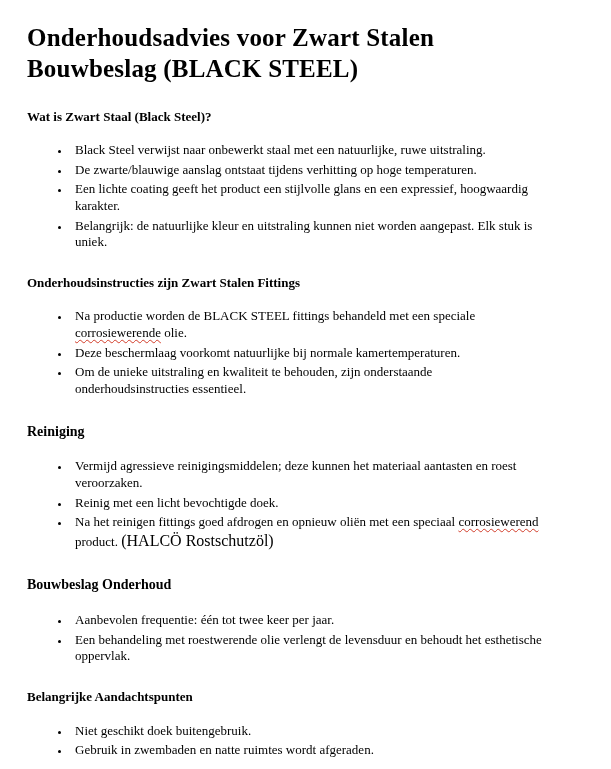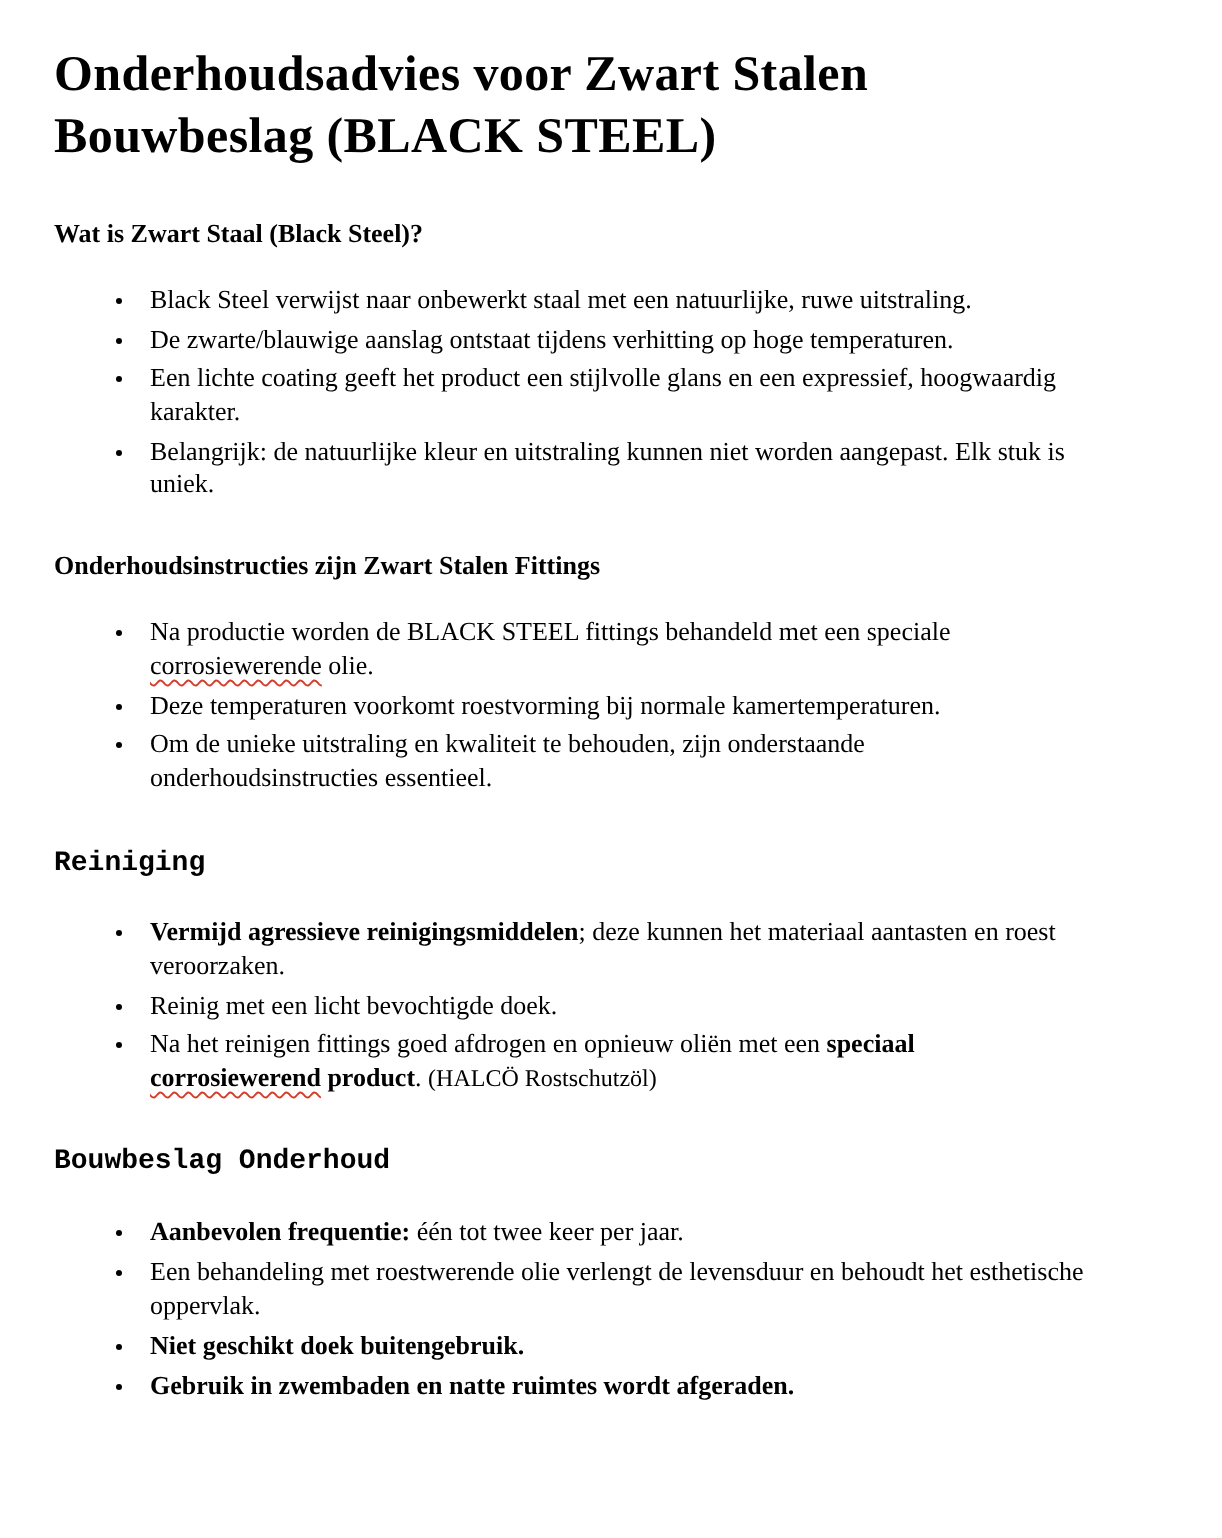--- a/index.html
+++ b/index.html
@@ -24,70 +24,70 @@
     font-size:13px;
     font-weight:bold;
     margin:24px 0 18px 0;
     line-height:1.2;
   }
   h3{
     font-size:14px;
     font-weight:bold;
     margin:26px 0 18px 0;
     line-height:1.2;
-    font-family:Liberation Mono, monospace;
   }
   ul{
     margin:0 0 4px 0;
     padding:0 0 0 44px;
   }
   li{
     margin:0 0 3px 0;
     padding-left:4px;
   }
   li::marker{font-size:11px;}
-  .b{font-weight:bold;}
+  .b{font-weight:normal;}
   .sq{
     text-decoration-line:underline;
     text-decoration-style:wavy;
     text-decoration-color:#d23c2a;
     text-decoration-thickness:1px;
     text-underline-offset:2px;
     text-decoration-skip-ink:none;
   }
-  .sm{font-size:12px;}
+  .sm{font-size:16px;}
 </style>
 </head>
 <body>
 
 <div class="page" data-name="document-page">
   <h1 data-name="document-title">Onderhoudsadvies voor Zwart Stalen Bouwbeslag (BLACK STEEL)</h1>
   <div data-name="document-sections">
       <h2 data-name="section-heading">Wat is Zwart Staal (Black Steel)?</h2>
       <ul data-name="bullet-list">
         <li data-name="bullet-item"><span data-name="text-run">Black Steel verwijst naar onbewerkt staal met een natuurlijke, ruwe uitstraling.</span></li>
         <li data-name="bullet-item"><span data-name="text-run">De zwarte/blauwige aanslag ontstaat tijdens verhitting op hoge temperaturen.</span></li>
         <li data-name="bullet-item"><span data-name="text-run">Een lichte coating geeft het product een stijlvolle glans en een expressief, hoogwaardig karakter.</span></li>
         <li data-name="bullet-item"><span data-name="text-run">Belangrijk: de natuurlijke kleur en uitstraling kunnen niet worden aangepast. Elk stuk is uniek.</span></li>
       </ul>
       <h2 data-name="section-heading">Onderhoudsinstructies zijn Zwart Stalen Fittings</h2>
       <ul data-name="bullet-list">
         <li data-name="bullet-item"><span data-name="text-run">Na productie worden de BLACK STEEL fittings behandeld met een speciale </span><span data-name="text-run" class="sq">corrosiewerende</span><span data-name="text-run"> olie.</span></li>
-        <li data-name="bullet-item"><span data-name="text-run">Deze temperaturen voorkomt roestvorming bij normale kamertemperaturen.</span></li>
+        <li data-name="bullet-item"><span data-name="text-run">Deze beschermlaag voorkomt natuurlijke bij normale kamertemperaturen.</span></li>
         <li data-name="bullet-item"><span data-name="text-run">Om de unieke uitstraling en kwaliteit te behouden, zijn onderstaande onderhoudsinstructies essentieel.</span></li>
       </ul>
       <h3 data-name="section-heading">Reiniging</h3>
       <ul data-name="bullet-list">
         <li data-name="bullet-item"><span data-name="text-run" class="b">Vermijd agressieve reinigingsmiddelen</span><span data-name="text-run">; deze kunnen het materiaal aantasten en roest veroorzaken.</span></li>
         <li data-name="bullet-item"><span data-name="text-run">Reinig met een licht bevochtigde doek.</span></li>
         <li data-name="bullet-item"><span data-name="text-run">Na het reinigen fittings goed afdrogen en opnieuw oliën met een </span><span data-name="text-run" class="b">speciaal </span><span data-name="text-run" class="b sq">corrosiewerend</span><span data-name="text-run" class="b"> product</span><span data-name="text-run">.  </span><span data-name="text-run" class="sm">(HALCÖ Rostschutzöl)</span></li>
       </ul>
       <h3 data-name="section-heading">Bouwbeslag Onderhoud</h3>
       <ul data-name="bullet-list">
         <li data-name="bullet-item"><span data-name="text-run" class="b">Aanbevolen frequentie:</span><span data-name="text-run"> één tot twee keer per jaar.</span></li>
         <li data-name="bullet-item"><span data-name="text-run">Een behandeling met roestwerende olie verlengt de levensduur en behoudt het esthetische oppervlak.</span></li>
       </ul>
+      <h2 data-name="section-heading">Belangrijke Aandachtspunten</h2>
       <ul data-name="bullet-list">
         <li data-name="bullet-item"><span data-name="text-run" class="b">Niet geschikt doek buitengebruik.</span></li>
         <li data-name="bullet-item"><span data-name="text-run" class="b">Gebruik in zwembaden en natte ruimtes wordt afgeraden.</span></li>
       </ul>
     </div>
 </div>
 
 </body></html>

